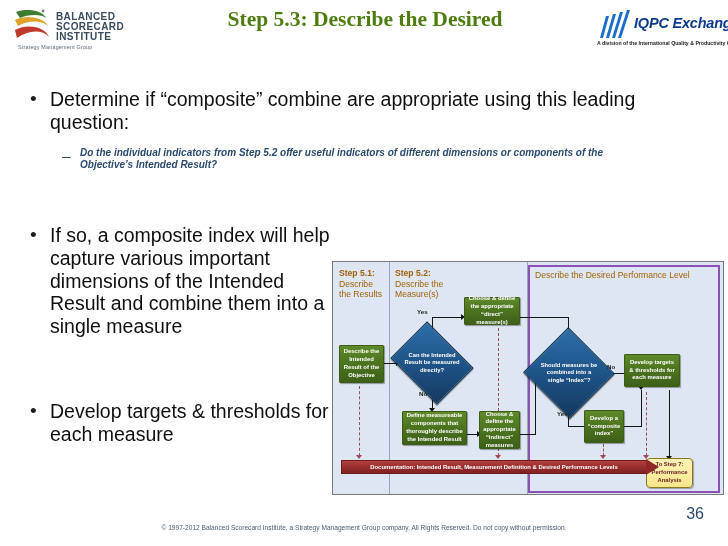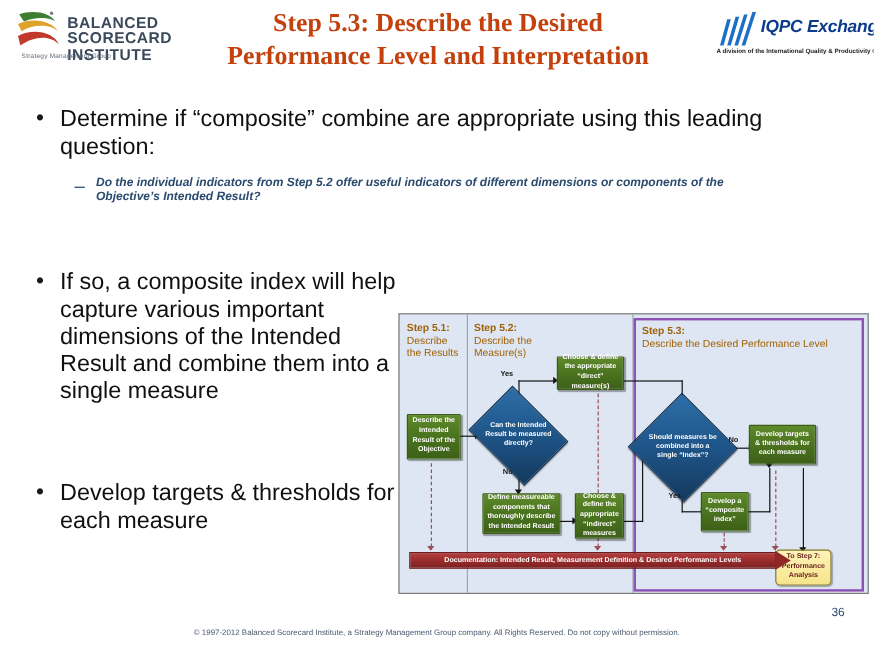--- a/index.html
+++ b/index.html
@@ -8,34 +8,34 @@
     background: #ffffff;
     font-family: "Liberation Sans", sans-serif;
     overflow: hidden;
   }
   #slide { position: relative; width: 728px; height: 546px; background: #fff; }
 
   
   .bsi-logo { position: absolute; left: 12px; top: 4px; width: 110px; height: 50px; }
   .bsi-mark { position: absolute; left: 0; top: 2px; width: 42px; height: 40px; }
   .bsi-words { position: absolute; left: 44px; top: 8px; line-height: 1.02; }
-  .bsi-words div { font-size: 13px; letter-spacing: .4px; color: #3a4a5c; font-weight: 700; }
+  .bsi-words div { font-size: 10px; letter-spacing: .4px; color: #3a4a5c; font-weight: 700; }
   .bsi-tag { position: absolute; left: 6px; top: 40px; font-size: 5.4px; color: #5a6876; letter-spacing:.2px; }
 
   .iqpc-logo { position: absolute; right: 6px; top: 8px; width: 126px; height: 46px; }
   .iqpc-bars { position: absolute; left: 2px; top: 2px; width: 34px; height: 30px; }
   .iqpc-name { position: absolute; left: 38px; top: 7px; font-size: 14.5px; font-style: italic;
                font-weight: 700; color: #0d3b8c; white-space: nowrap; letter-spacing: -.2px; }
   .iqpc-tag { position: absolute; left: 1px; top: 32px; font-size: 5.2px; color: #1a1a1a;
               white-space: nowrap; font-weight: 600; }
 
   .deck-title {
     position: absolute; left: 135px; top: 6px; width: 460px;
     text-align: center; font-family: "Liberation Serif", serif;
-    font-size: 21.5px; font-weight: 700; color: #c2410c; line-height: 1.26;
+    font-size: 21.5px; font-weight: 700; color: #4d7c0f; line-height: 1.26;
   }
 
   
   .bullet { position: absolute; display: flex; }
   .bullet .dot { width: 20px; flex: 0 0 20px; font-size: 19px; color: #1a1a1a; line-height: 1.16; text-align: left; }
   .bullet .txt { font-size: 19.5px; color: #101010; line-height: 1.17; }
   .dash-sub { position: absolute; display: flex; }
   .dash-sub .dash { width: 18px; flex: 0 0 18px; font-size: 15.5px; color: #2a4a6e; line-height: 1.2; }
   .dash-sub .txt { font-size: 10px; font-weight: 700; font-style: italic;
                    color: #2a4a6e; line-height: 1.2; }
@@ -120,21 +120,21 @@
   .dhead { position: absolute; width: 0; height: 0;
            border-left: 3.2px solid transparent; border-right: 3.2px solid transparent;
            border-top: 4.5px solid #9c4b57; }
 
   
   .copyright {
     position: absolute; left: 0; right: 0; top: 524px; text-align: center;
     font-size: 6.6px; color: #4a5a6e;
   }
   .pagenum {
-    position: absolute; right: 24px; top: 505px; font-size: 10px; color: #2a4a6e;
+    position: absolute; right: 24px; top: 505px; font-size: 16px; color: #2a4a6e;
   }
 </style>
 </head>
 <body>
 
 <div id="slide">
 
   <div class="bsi-logo">
     <svg class="bsi-mark" viewBox="0 0 42 40">
       <path d="M4 6 C14 2, 30 4, 34 12 C30 8, 16 8, 8 12 Z" fill="#3f7d33"></path>
@@ -157,21 +157,20 @@
       <path d="M8 28 L15 4 L18 4 L11 28 Z" fill="#1c6fc4"></path>
       <path d="M14 28 L22 2 L25 2 L17 28 Z" fill="#1c6fc4"></path>
       <path d="M20 28 L29 0 L32 0 L23 28 Z" fill="#1c6fc4"></path>
     </svg>
     <div class="iqpc-name">IQPC Exchange</div>
     <div class="iqpc-tag">A division of the International  Quality &amp; Productivity Center</div>
   </div>
 
   <div class="deck-title">
     <div>Step 5.3: Describe the Desired</div>
-    <div>Performance Level and Interpretation</div>
   </div>
 
   <div class="bullet" id="b1">
     <div class="dot">•</div>
     <div class="txt">Determine if “composite” combine are appropriate using this leading question:</div>
   </div>
 
   <div class="dash-sub" id="b1sub">
     <div class="dash">–</div>
     <div class="txt">Do the individual indicators from Step 5.2 offer useful indicators of different dimensions or components of the Objective’s Intended Result?</div>
@@ -194,21 +193,20 @@
 
     <div class="lane-head" style="left:6px; top:6px; width:48px;">
       <div class="h1">Step 5.1:</div>
       <div class="h2">Describe the Results</div>
     </div>
     <div class="lane-head" style="left:62px; top:6px; width:62px;">
       <div class="h1">Step 5.2:</div>
       <div class="h2">Describe the Measure(s)</div>
     </div>
     <div class="lane-head" style="left:202px; top:8px; width:180px;">
-      <div class="h1">Step 5.3:</div>
       <div class="h2">Describe the Desired Performance Level</div>
     </div>
 
     <div class="step53-frame"></div>
 
     <div class="ln h" style="left:50px; top:101px; width:14px;"></div>
     <div class="ahead r" style="left:63px; top:98.3px;"></div>
 
     <div class="ln v" style="left:99px; top:55px; height:26px;"></div>
     <div class="ln h" style="left:99px; top:55px; width:30px;"></div>

